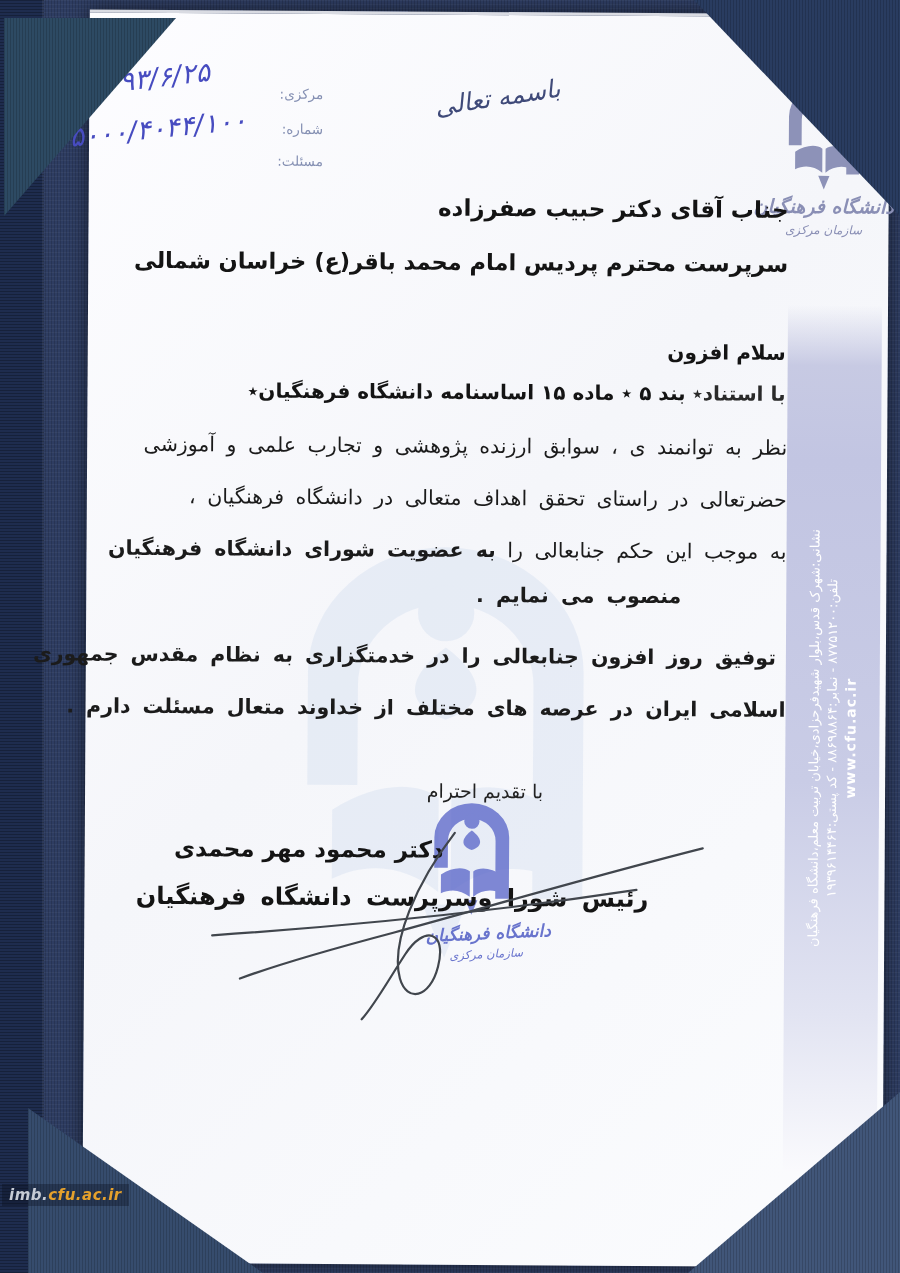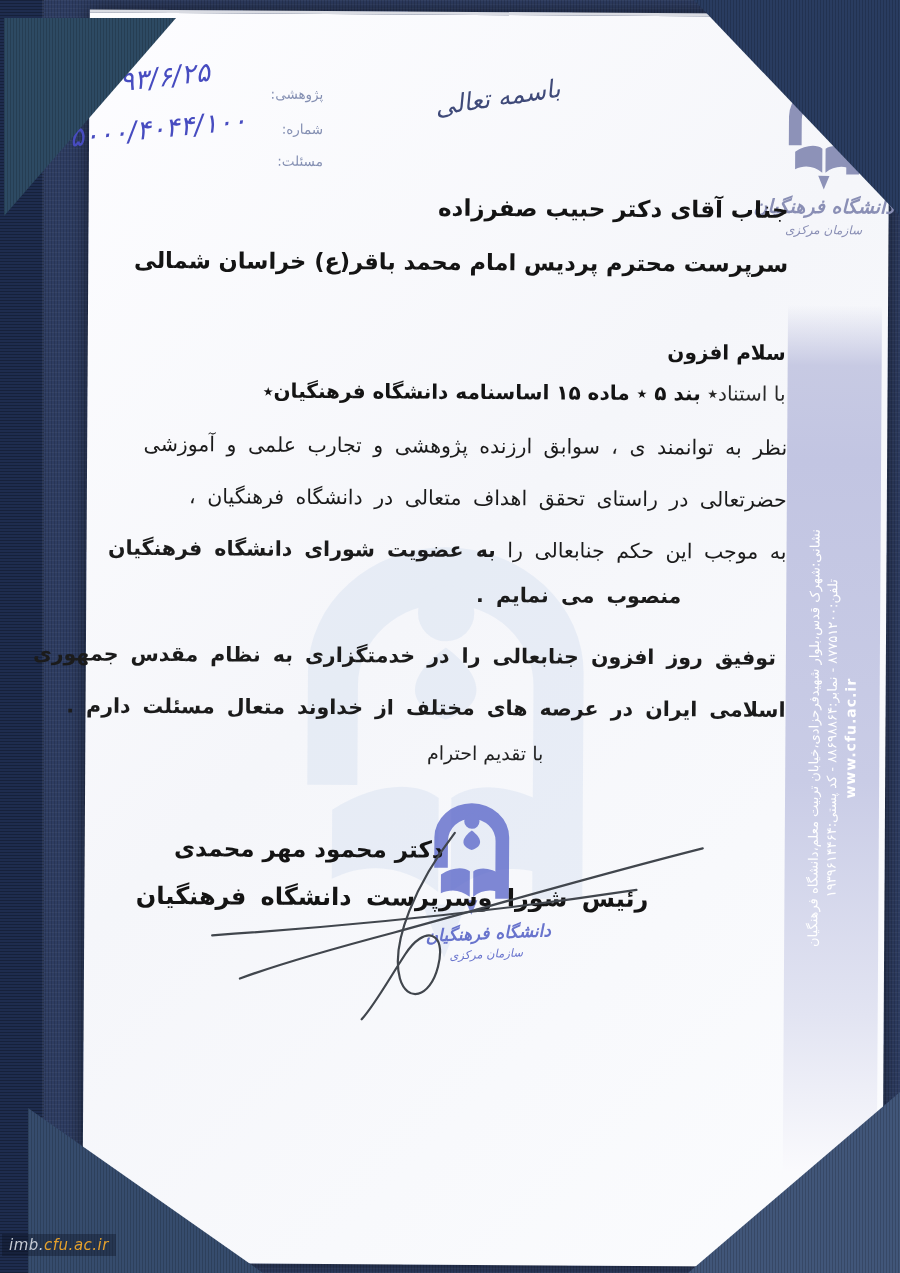--- a/index.html
+++ b/index.html
@@ -36,21 +36,21 @@
   .logo-wrap{left:655px;top:58px;width:160px;text-align:center;color:#8a8fb5;}
   .logo-name{font-size:19px;font-weight:bold;font-style:italic;white-space:nowrap;}
   .logo-sub{font-size:12px;font-style:italic;margin-top:6px;}
 
   
   .b{font-weight:bold;}
   .t23{font-size:23px;white-space:nowrap;color:#141414;}
   .t21{font-size:20.5px;white-space:nowrap;color:#1b1b1b;word-spacing:5px;}
   .t20{font-size:20px;white-space:nowrap;color:#141414;}
   .t19{font-size:19px;white-space:nowrap;color:#222;}
-  .light{font-weight:400;color:#2a2a2a;}
+  .light{font-weight:700;color:#2a2a2a;}
 
   
   .stamp{left:292px;top:778px;width:190px;text-align:center;opacity:.9;}
   .stamp-name{color:#5a66c8;font-size:17px;font-weight:bold;font-style:italic;white-space:nowrap;margin-top:2px;margin-left:34px;transform:rotate(-3deg);}
   .stamp-sub{color:#5a66c8;font-size:11.5px;font-style:italic;white-space:nowrap;margin-top:4px;margin-left:30px;transform:rotate(-3deg);}
 
   
   .side-strip{position:absolute;right:6px;top:288px;width:94px;height:866px;
     background:linear-gradient(180deg, rgba(195,198,226,0) 0%, rgba(191,194,223,.85) 7%, #c2c5e2 18%, #c9cce6 55%, #e2e4f2 82%, rgba(250,250,253,.9) 100%);}
   .strip-rotor{position:absolute;left:0;top:866px;width:866px;height:94px;
@@ -64,21 +64,21 @@
     background-image:repeating-linear-gradient(90deg, rgba(0,0,0,.16) 0 1px, transparent 1px 3px);}
   .c-tl{left:4px;top:18px;width:172px;height:198px;background-color:#2d4a63;
     clip-path:polygon(0 0,100% 0,0 100%);}
   .c-tr{left:694px;top:0;width:206px;height:216px;background-color:#293c60;
     clip-path:polygon(0 0,100% 0,100% 100%);}
   .c-bl{left:28px;top:1108px;width:235px;height:165px;background-color:#364c6d;
     clip-path:polygon(0 0,100% 100%,0 100%);}
   .c-br{left:688px;top:1092px;width:212px;height:181px;background-color:#415679;
     clip-path:polygon(100% 0,100% 100%,0 100%);}
 
-  .site-mark{position:absolute;left:2px;top:1234px;z-index:8;font-size:15px;font-weight:normal;font-style:italic;
+  .site-mark{position:absolute;left:2px;top:1184px;z-index:8;font-size:15px;font-weight:bold;font-style:italic;
     background:rgba(8,14,30,.35);padding:2px 7px;letter-spacing:.5px;}
   .site-mark .g{color:#c6cbd5;}
   .site-mark .o{color:#e5a12c;}
 
   svg{display:block;}
 </style>
 </head>
 <body>
 
 <svg width="0" height="0" aria-hidden="true">
@@ -104,21 +104,21 @@
 
   <div class="side-strip">
     <div class="strip-rotor">
       <div class="strip-line">نشانی:شهرک قدس،بلوار شهیدفرحزادی،خیابان تربیت معلم،دانشگاه فرهنگیان</div>
       <div class="strip-line">تلفن:۸۷۷۵۱۲۰۰ - نمابر:۸۸۶۹۸۸۶۴ - کد پستی:۱۹۳۹۶۱۴۴۶۴</div>
       <div class="strip-web">www.cfu.ac.ir</div>
     </div>
   </div>
 
   <div class="abs rtl" style="right:566px;top:72px;">
-    <div class="hlabel" style="margin-bottom:18px;">پژوهشی:</div>
+    <div class="hlabel" style="margin-bottom:18px;">مرکزی:</div>
     <div class="hlabel" style="margin-bottom:16px;margin-top:19px;">شماره:</div>
     <div class="hlabel">مسئلت:</div>
   </div>
   <div class="abs hand rtl" style="left:30px;top:48px;transform:rotate(-7deg);">۹۳/۶/۲۵</div>
   <div class="abs hand rtl" style="left:-20px;top:100px;transform:rotate(-6deg);">۵۰۰۰/۴۰۴۴/۱۰۰</div>
   <div class="abs hand rtl" style="right:520px;top:142px;"></div>
 
   <div class="abs bismillah" style="left:345px;top:68px;">باسمه تعالی</div>
 
   <div class="abs logo-wrap">
@@ -143,21 +143,21 @@
   <div class="abs rtl t21" style="right:100px;top:471px;">حضرتعالی در  راستای  تحقق  اهداف  متعالی  در دانشگاه  فرهنگیان ،</div>
   <div class="abs rtl t21" style="right:100px;top:523px;">
     <span>به موجب این حکم جنابعالی را </span>
     <span class="b">به عضویت شورای دانشگاه فرهنگیان</span>
   </div>
   <div class="abs rtl t21 b" style="right:205px;top:568px;">منصوب می نمایم .</div>
 
   <div class="abs rtl t21 b" style="right:110px;top:629px;">توفیق روز  افزون  جنابعالی  را در خدمتگزاری به نظام  مقدس  جمهوری</div>
   <div class="abs rtl t21 b" style="right:100px;top:681px;">اسلامی  ایران  در عرصه های مختلف از خداوند  متعال مسئلت دارم .</div>
 
-  <div class="abs rtl t19" style="right:342px;top:727px;">با تقدیم احترام</div>
+  <div class="abs rtl t19" style="right:342px;top:765px;">با تقدیم احترام</div>
 
   <div class="abs stamp">
     <svg width="102" height="128" viewBox="0 0 120 150" style="margin:0 auto;opacity:.85;">
       <use href="#cfu-logo" fill="#5a66c8"></use>
     </svg>
     <div class="stamp-name">دانشگاه فرهنگیان</div>
     <div class="stamp-sub">سازمان مرکزی</div>
   </div>
 
   <div class="abs rtl t23 b" style="right:441px;top:822px;">دکتر محمود مهر محمدی</div>

